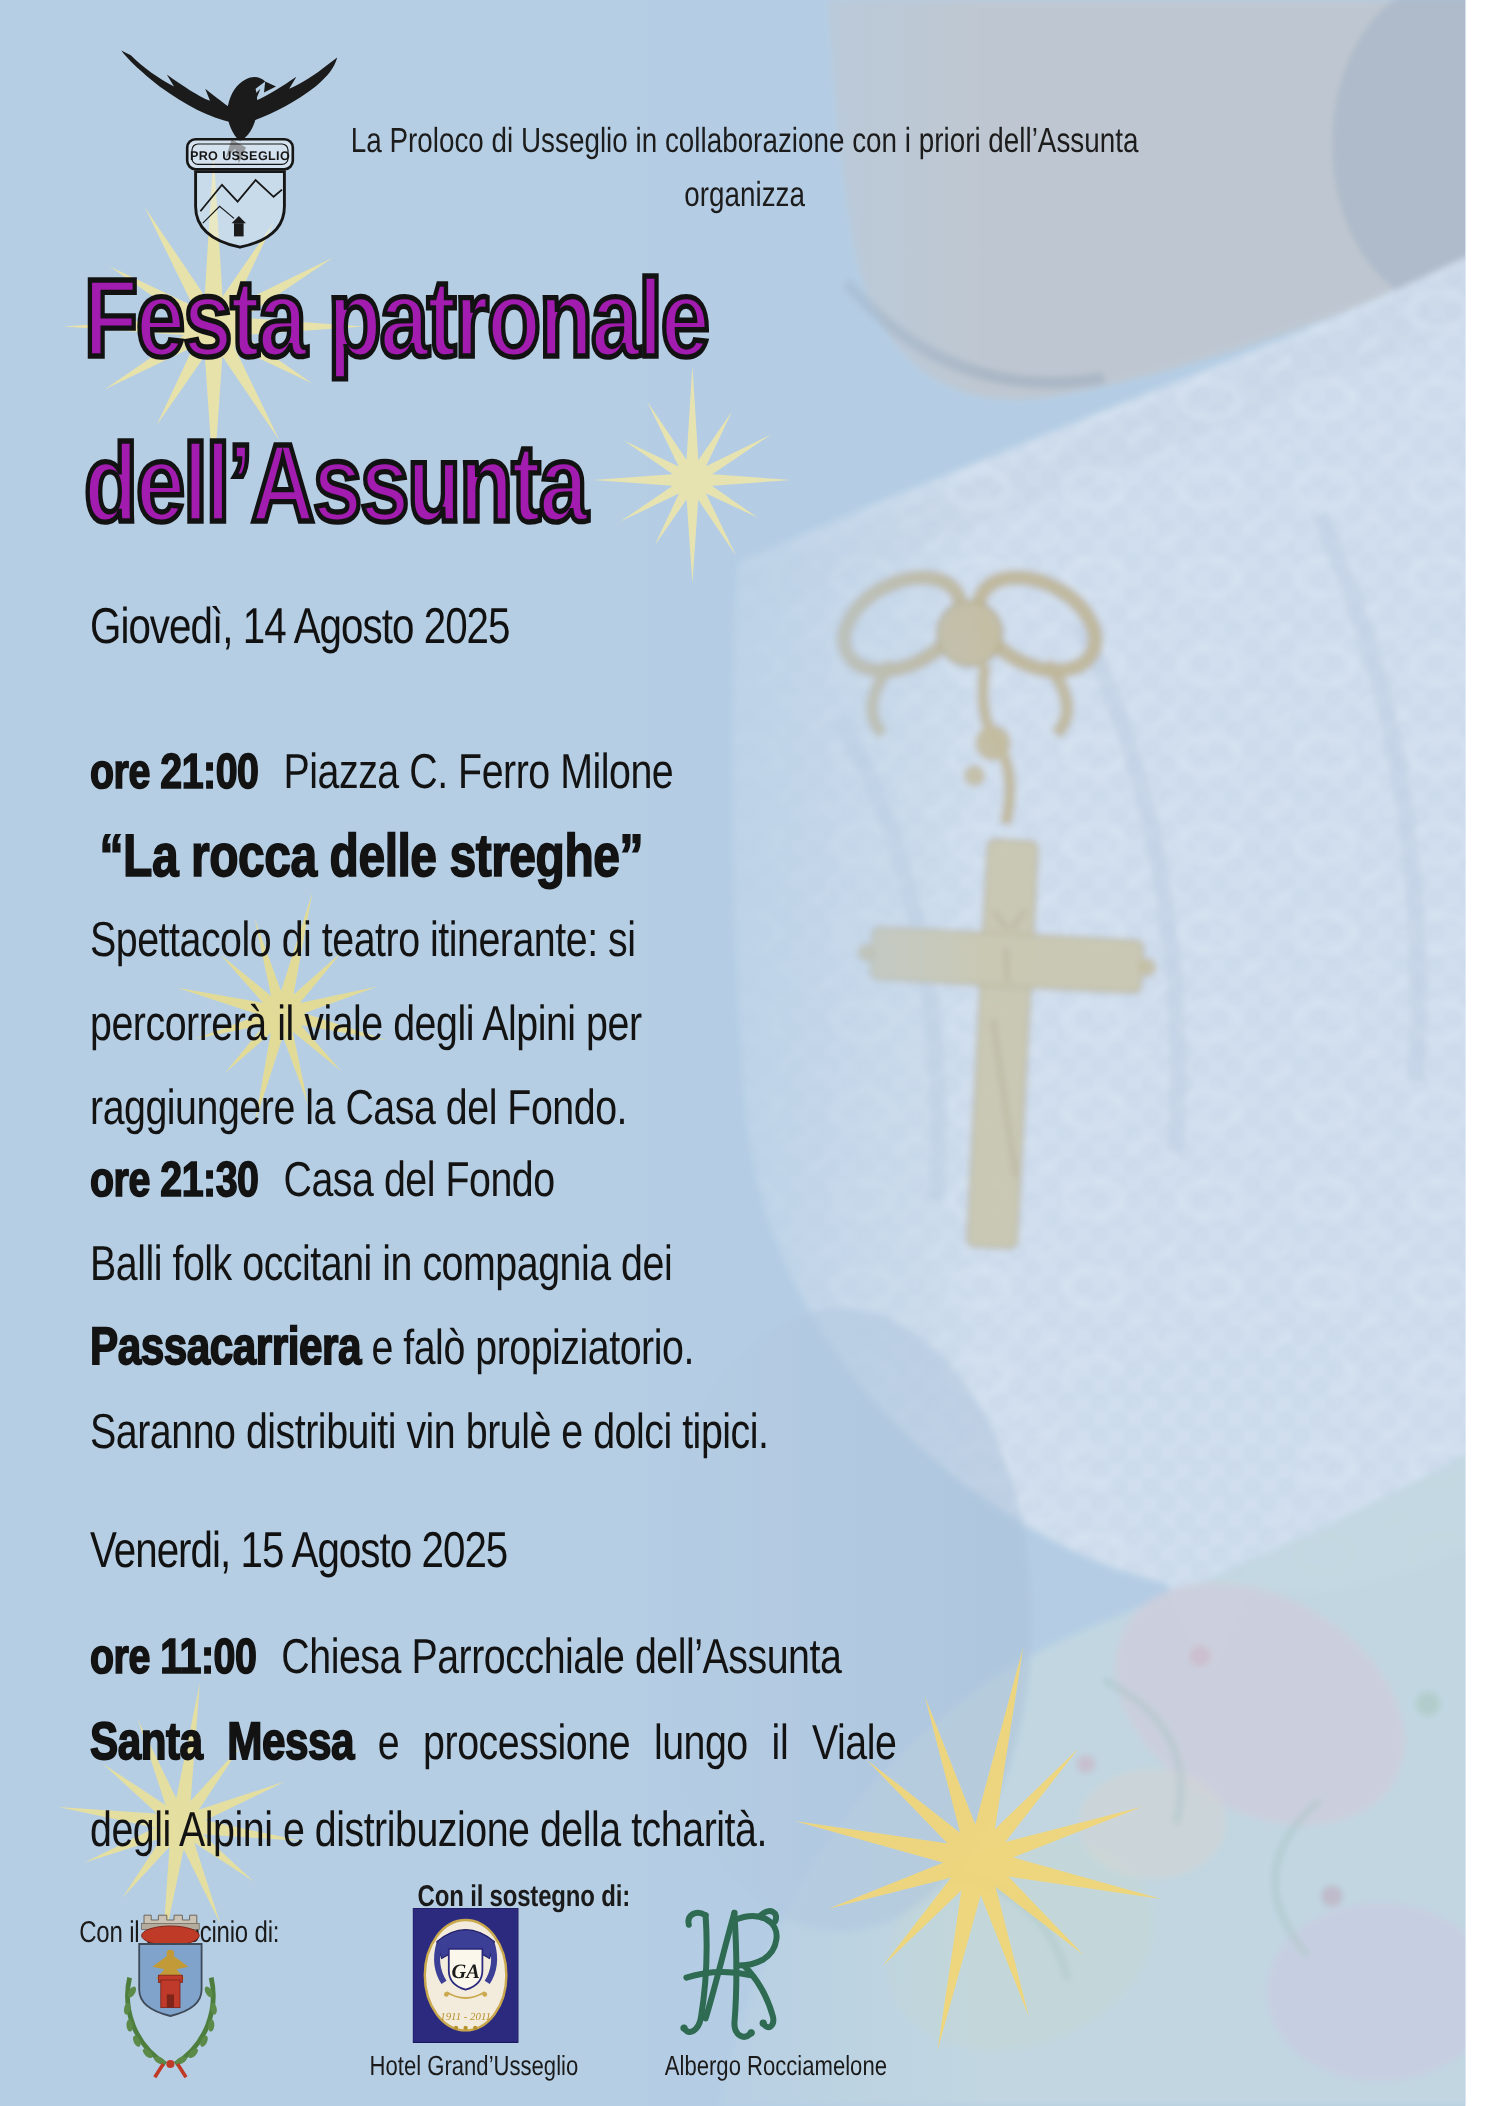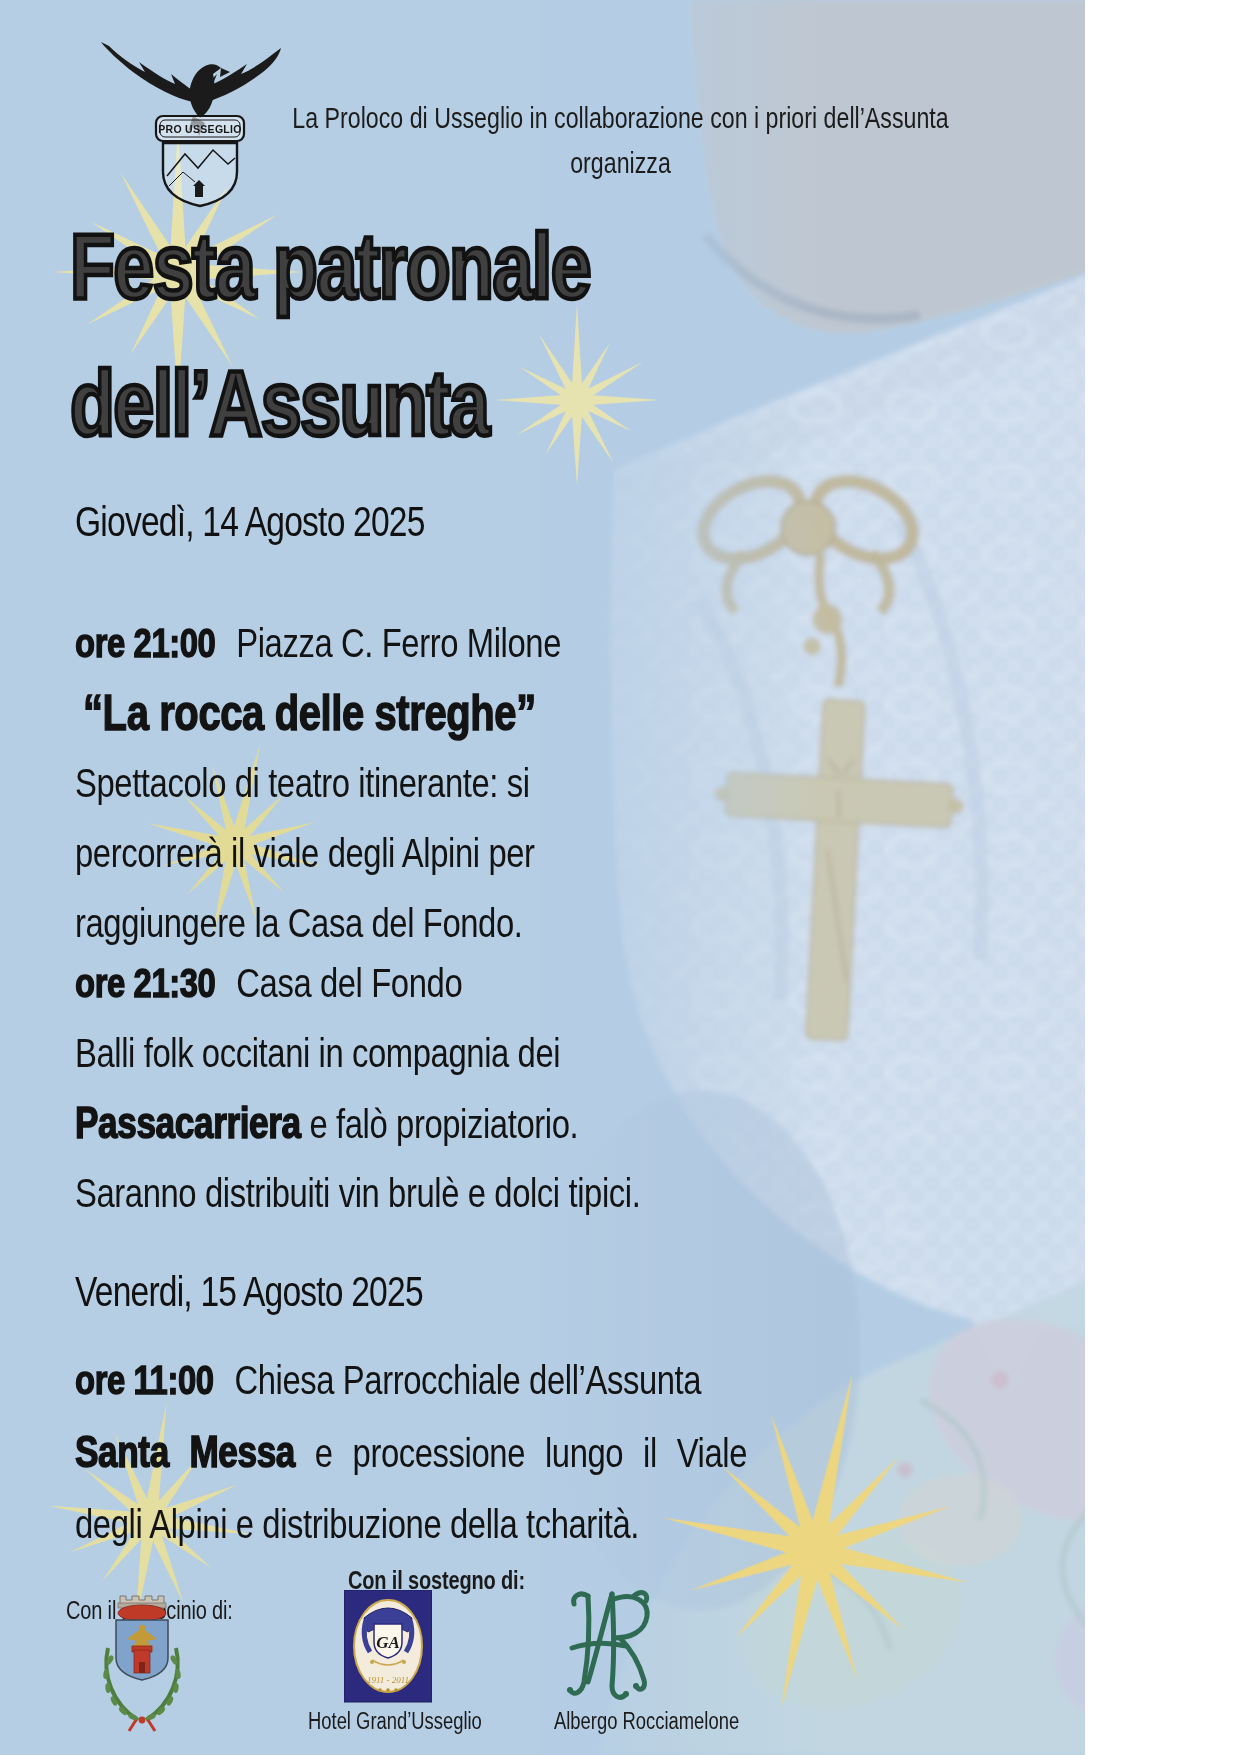--- a/index.html
+++ b/index.html
@@ -1,25 +1,25 @@
 <!DOCTYPE html>
 <html><head>
 <meta charset="utf-8">
 <style>
   html,body{margin:0;padding:0;}
-  .poster{position:relative;width:1085px;height:1755px;overflow:hidden;
+  .poster{position:relative;width:1221px;height:1755px;overflow:hidden;
     background:#b5cee4;color:#161616;font-family:"Liberation Sans",sans-serif;}
   svg.bg{position:absolute;left:0;top:0;}
   .abs{position:absolute;}
   
   .sx{transform:scaleX(0.8);transform-origin:0 0;white-space:nowrap;display:block;}
   .sxc{transform:scaleX(0.8);transform-origin:50% 0;white-space:nowrap;display:block;}
   .org-block{left:0;top:96px;width:1241px;text-align:center;font-size:29px;line-height:45px;color:#1c1c1c;}
   .title-block{left:70px;top:198px;font-size:92px;font-weight:900;line-height:137px;
-    letter-spacing:-2px;-webkit-text-stroke:4.5px #121212;color:#404040;}
+    letter-spacing:-2px;-webkit-text-stroke:4.5px #121212;color:#a21caf;}
   .date-line{font-size:42px;letter-spacing:-1px;color:#111;}
   .d1{left:75px;top:498px;}
   .d2{left:75px;top:1268px;}
   .ev{left:75px;color:#131313;}
   .ev1{top:608px;}
   .ev2{top:948px;}
   .ev3{top:1344px;}
   .bl{font-size:41px;line-height:70px;height:70px;letter-spacing:-0.5px;}
   .ev3 .bl{line-height:72px;height:72px;}
   .tm{font-weight:700;-webkit-text-stroke:1.4px #121212;margin-right:26px;}

